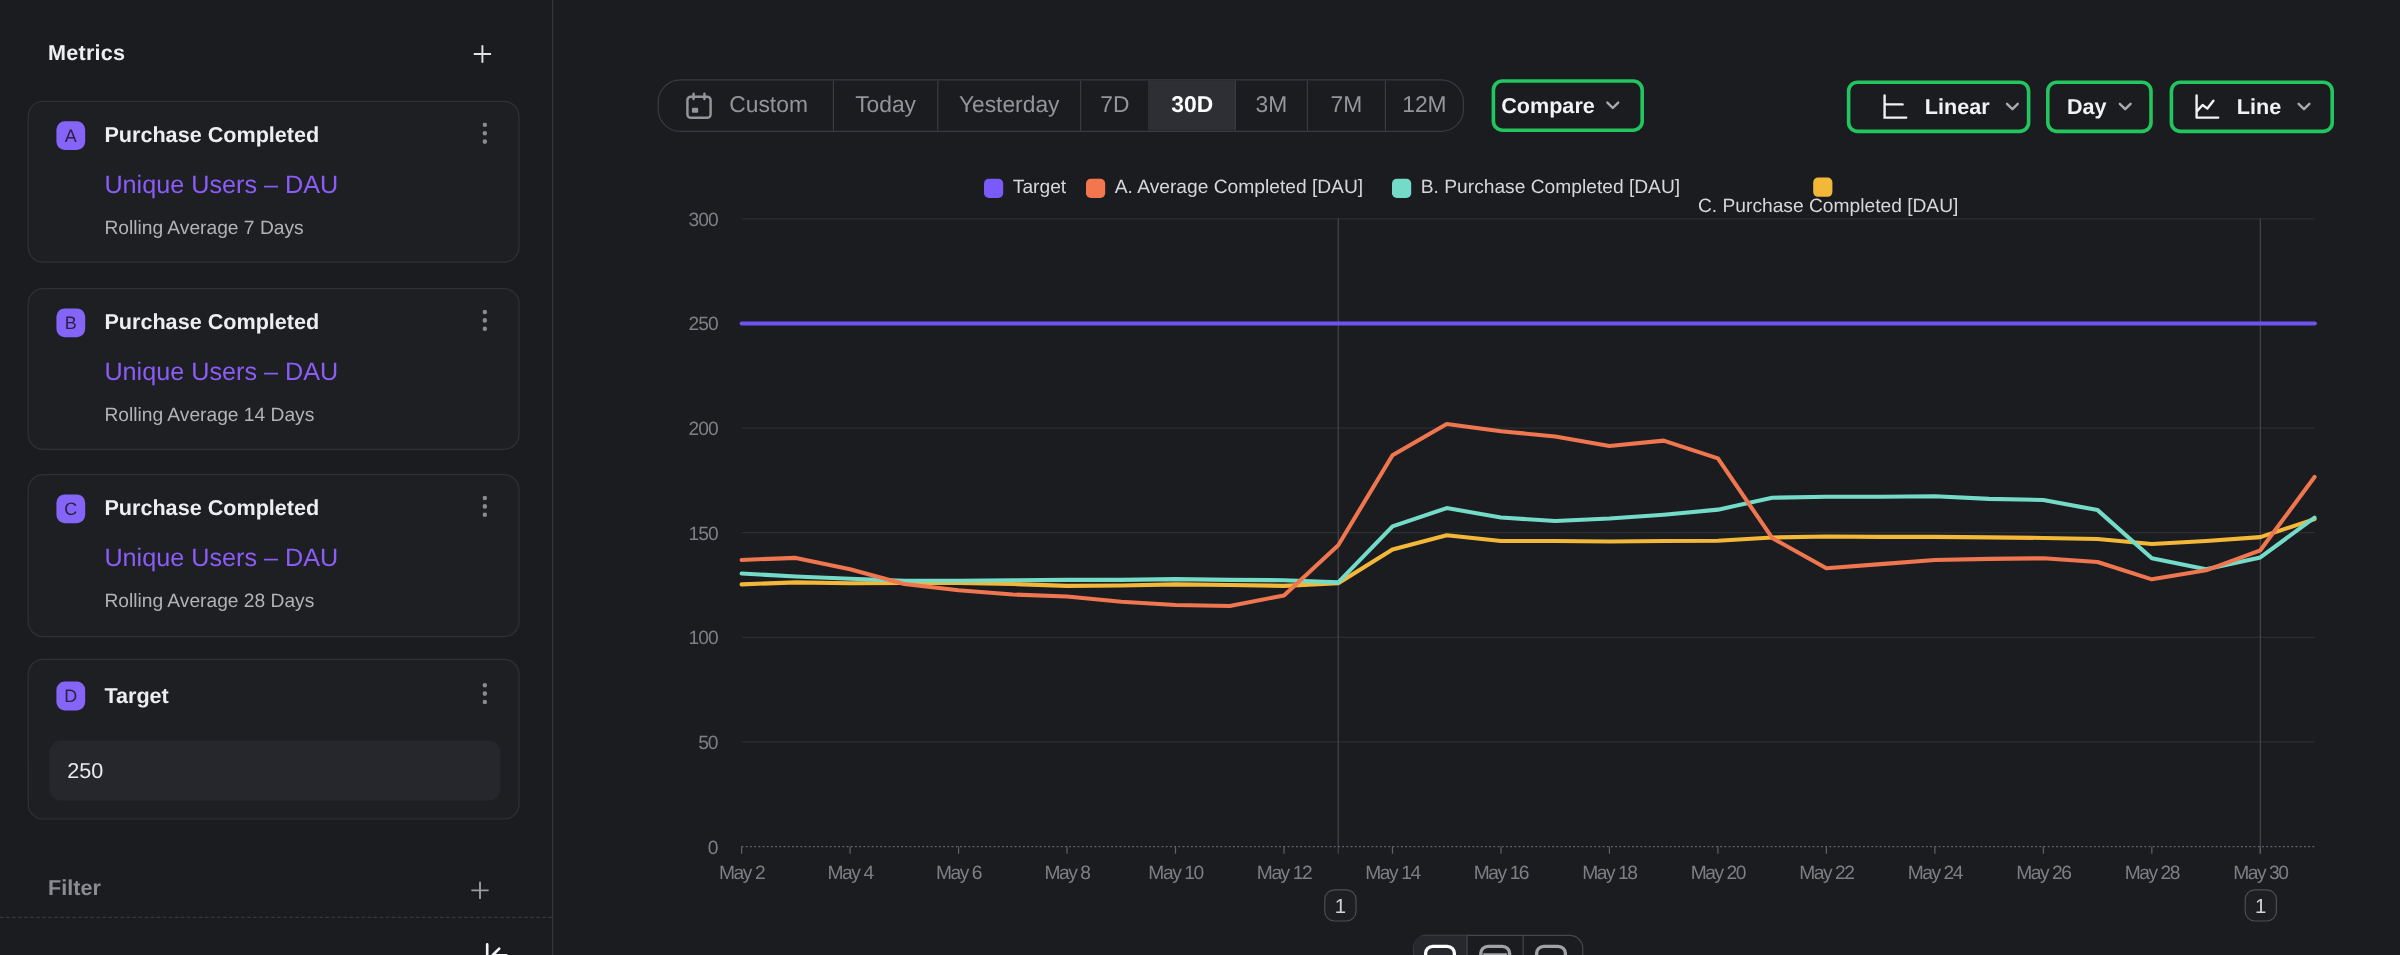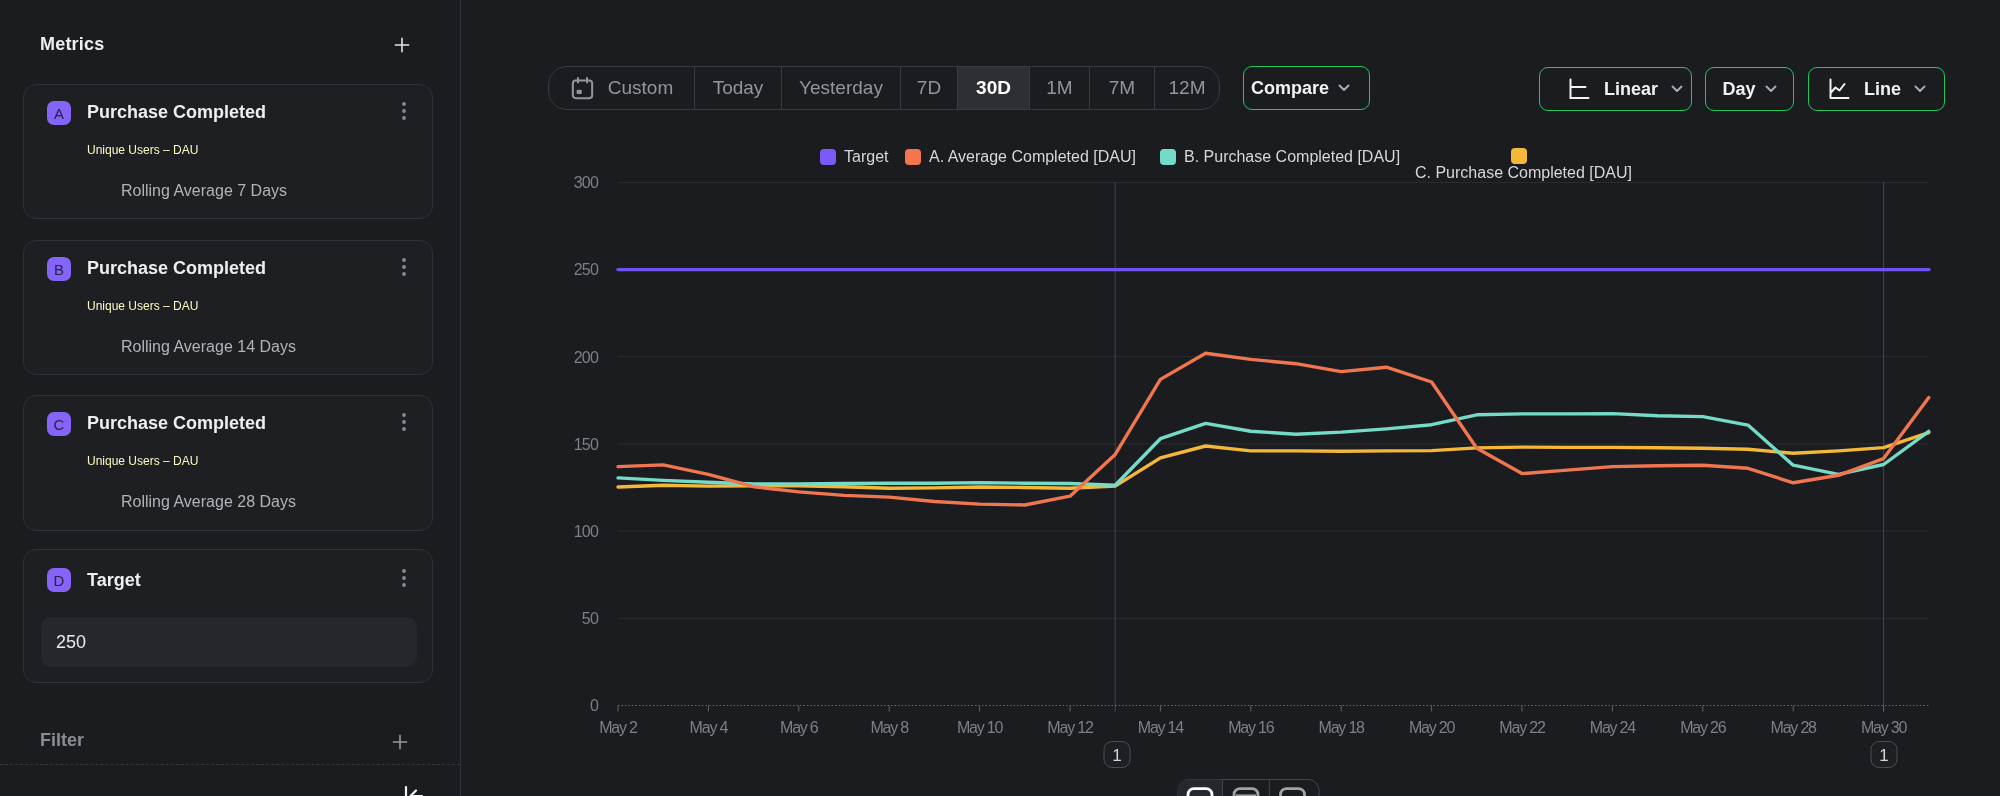--- a/index.html
+++ b/index.html
@@ -5,31 +5,31 @@
 * { margin:0; padding:0; box-sizing:border-box; }
 html,body { width:2000px; height:796px; background:#1b1c20; font-family:"Liberation Sans",sans-serif; overflow:hidden; }
 .abs { position:absolute; }
 #root { position:relative; width:2000px; height:796px; background:#1b1c20; }
 
 #sidebar { position:absolute; left:0; top:0; width:461px; height:796px; border-right:1px solid #34353a;padding-left:16px; }
 .sb-title { position:absolute; left:40px; top:34px; font-size:18px; font-weight:700; color:#edeef0; letter-spacing:.2px; }
 .card { position:absolute; left:23px; width:410px; background:#1e1f23; border:1px solid #303136; border-radius:13px; }
 .badge { position:absolute; left:23px; top:16px; width:24px; height:24px; border-radius:7px; background:#8465f8; color:#2a2145; font-size:15px; font-weight:400; display:flex; align-items:center; justify-content:center; }
 .ctitle { position:absolute; left:63px; top:17px; font-size:18px; font-weight:700; color:#edeef0; }
-.crow1 { position:absolute; left:63px; top:58px; font-size:12px; color:#fef9c3;text-align:center; }
-.crow2 { position:absolute; left:63px; top:97px; font-size:16px; color:#b2b3b7;margin-left:34px; }
+.crow1 { position:absolute; left:63px; top:58px; font-size:21px; color:#8b5cf6;text-align:center; }
+.crow2 { position:absolute; left:63px; top:97px; font-size:16px; color:#b2b3b7; }
 .dots { position:absolute; right:26px; top:17px; }
 .filter { position:absolute; left:40px; top:730px; font-size:18px; font-weight:700; color:#8b8c91; }
 #sb-divider { position:absolute; left:0; top:764px; width:460px; border-top:1px dashed #36373b; }
 
 #segctl { position:absolute; left:548px; top:66px; height:44px; display:flex; border:1px solid #3a3b40; border-radius:19px; overflow:hidden; }
 .seg { height:100%; display:flex; align-items:center; justify-content:center; font-size:19px; color:#94959a; border-right:1px solid #3a3b40; }
 .seg:last-child { border-right:none; }
 .seg.sel { background:#2e2f34; color:#ffffff; font-weight:700; }
-.btn { position:absolute; display:flex; align-items:center; justify-content:center; border:1px solid #22c55e; border-radius:9px; color:#f1f2f4; font-size:18px; font-weight:700; gap:9px; }
+.btn { position:absolute; display:flex; align-items:center; justify-content:center; border:3px solid #22c55e; border-radius:9px; color:#f1f2f4; font-size:18px; font-weight:700; gap:9px; }
 
 .leg { position:absolute; top:148px; display:flex; align-items:center; }
 .sw { width:16px; height:16px; border-radius:4px; margin-right:8px; }
 .lt { font-size:16px; color:#d6d7da; }
 </style>
 </head>
 <body>
 <div id="root">
   <div id="sidebar">
     <div class="sb-title">Metrics</div>
@@ -93,21 +93,21 @@
       <svg width="25" height="25" viewBox="0 0 22 22" fill="none" stroke="#94959a" stroke-width="1.8" stroke-linecap="round">
           <rect x="2.5" y="4" width="17" height="15.5" rx="2.5"></rect>
           <path d="M7 1.8 V5.8 M15 1.8 V5.8"></path>
           <rect x="5.8" y="12.2" width="4.6" height="3.6" rx="0.8" fill="#94959a" stroke="none"></rect>
         </svg>
       Custom</div>
     <div class="seg" style="width:87px;">Today</div>
     <div class="seg" style="width:119px;">Yesterday</div>
     <div class="seg" style="width:57px;">7D</div>
     <div class="seg sel" style="width:72px;">30D</div>
-    <div class="seg" style="width:60px;">1M</div>
+    <div class="seg" style="width:60px;">3M</div>
     <div class="seg" style="width:65px;">7M</div>
     <div class="seg" style="width:64px;">12M</div>
   </div>
   <div class="btn" style="left:1243px;top:66px;width:127px;height:44px;padding-right:12px;">Compare
     <svg width="12" height="8" viewBox="0 0 12 8" fill="none" stroke="#a9aaaf" stroke-width="2" stroke-linecap="round" stroke-linejoin="round">
         <path d="M1.5 1.5 L6 6 L10.5 1.5"></path>
       </svg>
   </div>
   <div class="btn" style="left:1539px;top:67px;width:153px;height:44px;gap:13px;padding-left:19px;">
     <svg width="24" height="24" viewBox="0 0 24 24" fill="none" stroke="#f1f2f4" stroke-width="2" stroke-linecap="round">

